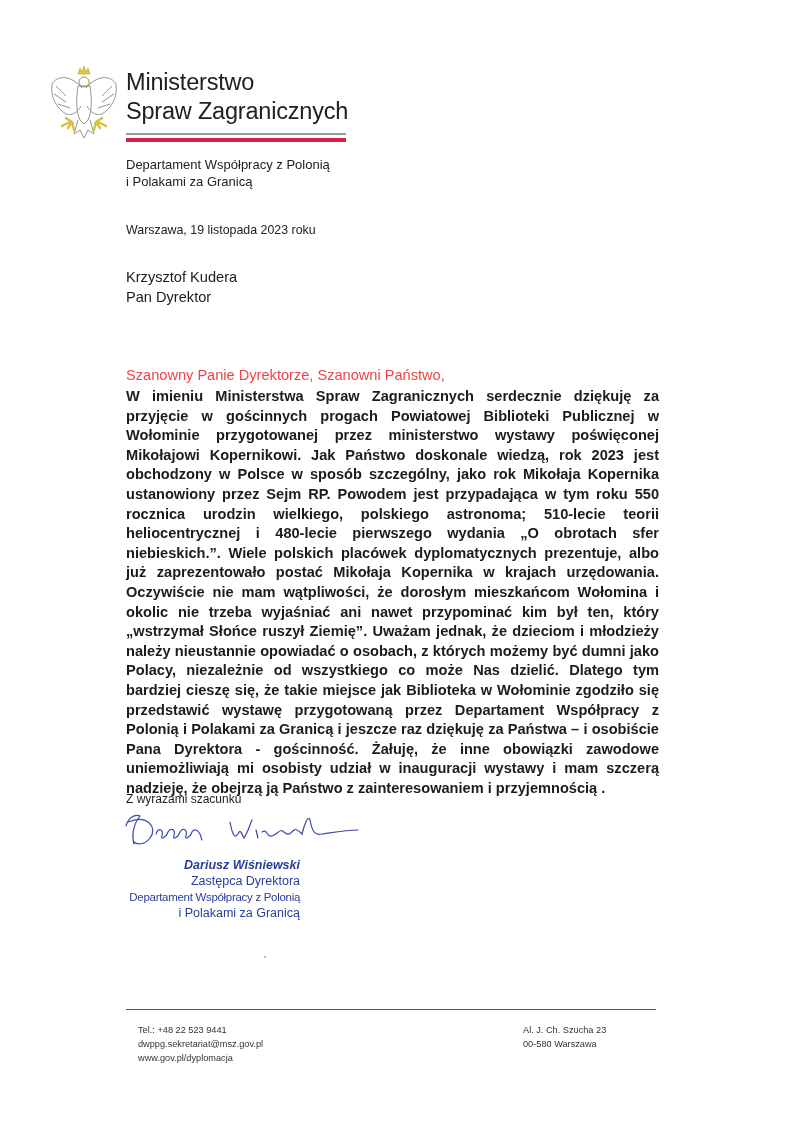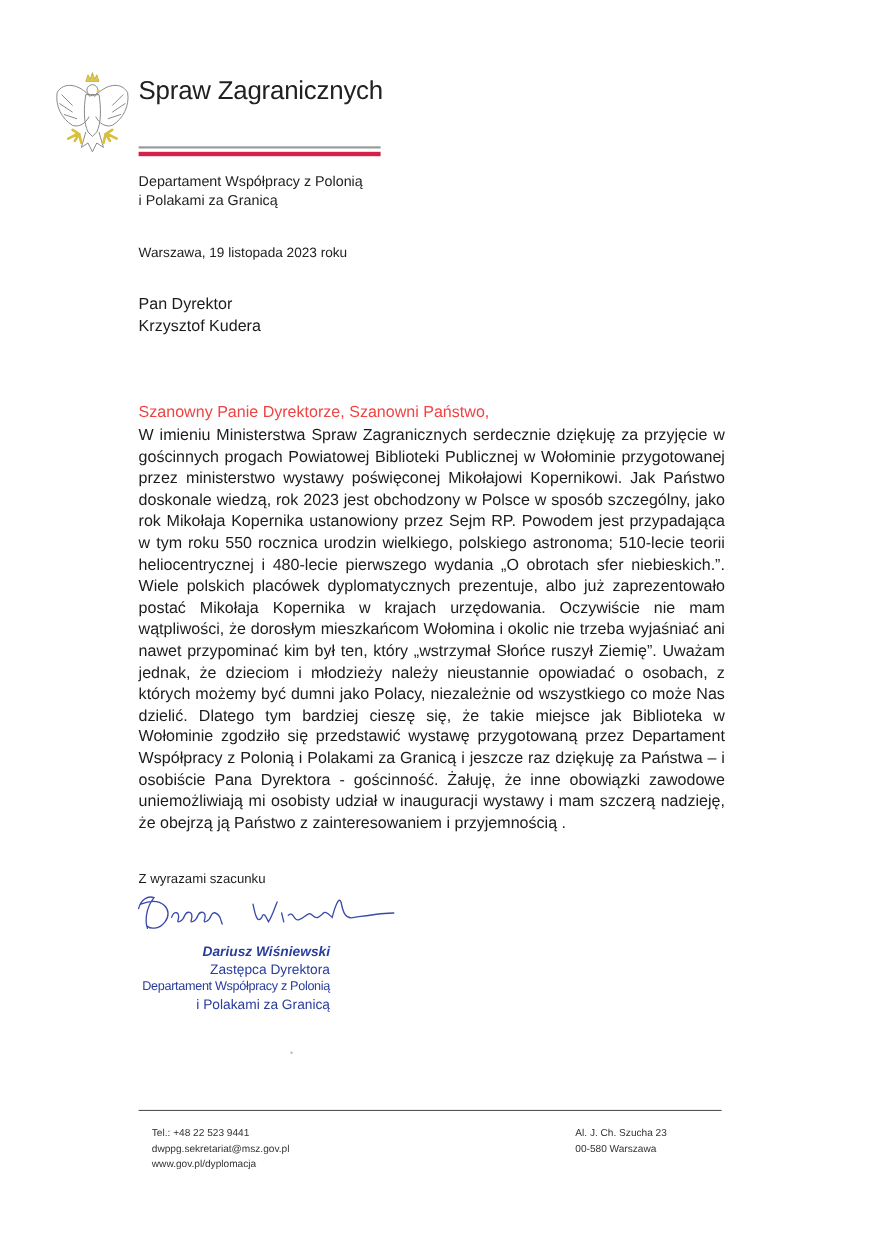--- a/index.html
+++ b/index.html
@@ -8,21 +8,21 @@
   .abs { position: absolute; }
   #emblem { left: 48px; top: 62px; width: 72px; height: 86px; }
   #ministry-name { left: 126px; top: 68px; font-size: 23.5px; line-height: 29px; color: #202020; letter-spacing: -0.2px; }
   #rule-grey { left: 126px; top: 133px; width: 220px; height: 2px; background: #9a9a9a; }
   #rule-red { left: 126px; top: 138px; width: 220px; height: 4px; background: #d4214a; }
   #department { left: 126px; top: 156px; font-size: 13px; line-height: 17px; color: #222; }
   #date { left: 126px; top: 223px; font-size: 12.4px; color: #222; }
   #recipient { left: 126px; top: 267px; font-size: 14.6px; line-height: 20px; color: #1c1c1c; }
   #salutation { left: 126px; top: 367px; font-size: 14.6px; color: #ef4444; }
   #body-text { left: 126px; top: 387px; width: 533px; font-size: 14.6px; line-height: 19.6px;
-               text-align: justify; color: #1c1c1c; }
+               text-align: justify; color: #1c1c1c; font-weight: bold; }
   #closing { left: 126px; top: 792px; font-size: 12px; color: #1c1c1c; }
   #signature { left: 122px; top: 804px; width: 240px; height: 48px; }
   #signer { left: 110px; top: 857px; width: 190px; text-align: right; color: #2a3d9c; }
   #signer .name { font-weight: bold; font-style: italic; font-size: 12.5px; line-height: 16px; }
   #signer .role { font-size: 12.5px; line-height: 16px; }
   #signer .dept { font-size: 11.5px; line-height: 16px; letter-spacing: -0.3px; }
   #dot { left: 264px; top: 956px; width: 2px; height: 2px; background: #bbb; }
   #footer-rule { left: 126px; top: 1009px; width: 530px; height: 1px; background: #555; }
   #footer-left { left: 138px; top: 1023px; font-size: 9.2px; line-height: 14px; color: #333; }
   #footer-right { left: 523px; top: 1023px; font-size: 9.2px; line-height: 14px; color: #333; }
@@ -47,35 +47,36 @@
 
   <path d="M30 12 L32 6 L34 10 L36 4 L38 10 L40 6 L42 12 Z" fill="#e2c94a" stroke="#b59c2a" stroke-width="0.6"></path>
 
   <path d="M40 19 L44 21 L40 22 Z" fill="#e2c94a"></path>
 
   <path d="M18 56 L24 60 L20 66 M22 60 L14 64 M24 60 L26 68" stroke="#d8c03c" stroke-width="2.4" fill="none" stroke-linecap="round"></path>
   <path d="M54 56 L48 60 L52 66 M50 60 L58 64 M48 60 L46 68" stroke="#d8c03c" stroke-width="2.4" fill="none" stroke-linecap="round"></path>
 </svg>
 
 <div id="ministry-name" class="abs">
+  <div>Ministerstwo</div>
   <div>Spraw Zagranicznych</div>
 </div>
 <div id="rule-grey" class="abs"></div>
 <div id="rule-red" class="abs"></div>
 
 <div id="department" class="abs">
   <div>Departament Współpracy z Polonią</div>
   <div>i Polakami za Granicą</div>
 </div>
 
 <div id="date" class="abs">Warszawa, 19 listopada 2023 roku</div>
 
 <div id="recipient" class="abs">
+  <div>Krzysztof Kudera</div>
   <div>Pan Dyrektor</div>
-  <div>Krzysztof Kudera</div>
 </div>
 
 <div id="salutation" class="abs">Szanowny Panie Dyrektorze, Szanowni Państwo,</div>
 
 <div id="body-text" class="abs">W imieniu Ministerstwa Spraw Zagranicznych serdecznie dziękuję za przyjęcie w gościnnych progach Powiatowej Biblioteki Publicznej w Wołominie przygotowanej przez ministerstwo wystawy poświęconej Mikołajowi Kopernikowi. Jak Państwo doskonale wiedzą, rok 2023 jest obchodzony w Polsce w sposób szczególny, jako rok Mikołaja Kopernika ustanowiony przez Sejm RP. Powodem jest  przypadająca w tym roku 550 rocznica urodzin wielkiego, polskiego astronoma; 510-lecie teorii heliocentrycznej i 480-lecie pierwszego wydania „O obrotach sfer niebieskich.”. Wiele polskich placówek dyplomatycznych prezentuje, albo już zaprezentowało postać Mikołaja Kopernika w krajach urzędowania. Oczywiście nie mam wątpliwości, że dorosłym mieszkańcom Wołomina i okolic nie trzeba wyjaśniać ani nawet przypominać kim był ten, który „wstrzymał Słońce ruszył Ziemię”. Uważam jednak, że dzieciom i młodzieży należy nieustannie opowiadać o osobach, z których możemy być dumni jako Polacy, niezależnie od wszystkiego co może Nas dzielić. Dlatego tym bardziej cieszę się, że takie miejsce jak Biblioteka w Wołominie zgodziło się przedstawić wystawę przygotowaną przez Departament Współpracy z Polonią i Polakami za Granicą i jeszcze raz dziękuję za Państwa – i osobiście Pana Dyrektora - gościnność. Żałuję, że inne obowiązki zawodowe uniemożliwiają mi osobisty udział w inauguracji wystawy i mam szczerą nadzieję, że obejrzą ją Państwo z zainteresowaniem i przyjemnością .</div>
 
 <div id="closing" class="abs">Z wyrazami szacunku</div>
 
 <svg id="signature" class="abs" viewBox="0 0 240 48">
   <g fill="none" stroke="#3a4aa8" stroke-width="1.2" stroke-linecap="round">

